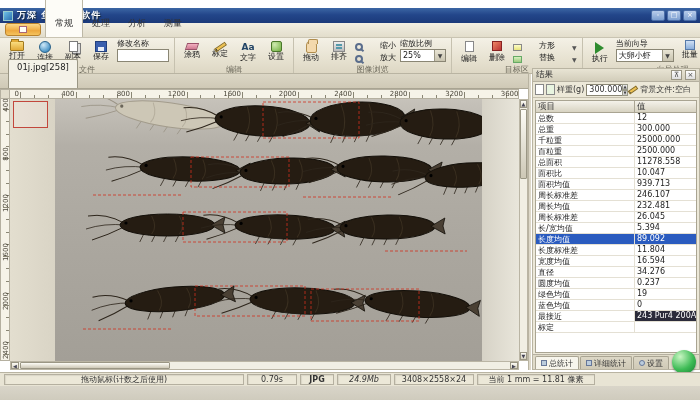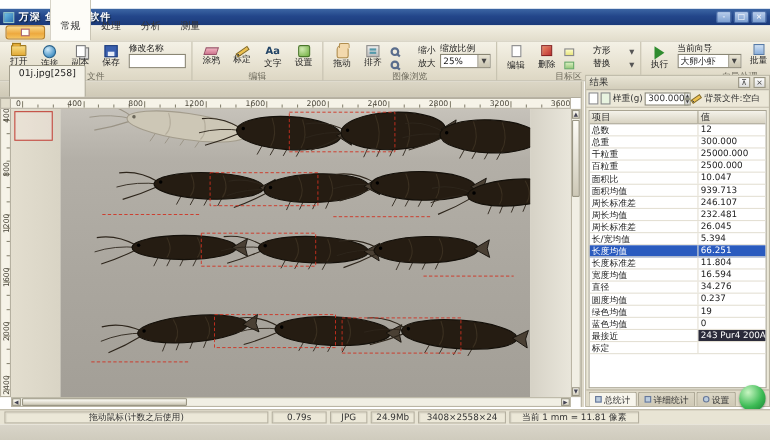--- a/index.html
+++ b/index.html
@@ -619,20 +619,24 @@
           </div>
           <div class="trow">
             <span class="c1">千粒重</span>
             <span class="c2">25000.000</span>
           </div>
           <div class="trow">
             <span class="c1">百粒重</span>
             <span class="c2">2500.000</span>
           </div>
           <div class="trow">
+            <span class="c1">总面积</span>
+            <span class="c2">11278.558</span>
+          </div>
+          <div class="trow">
             <span class="c1">面积比</span>
             <span class="c2">10.047</span>
           </div>
           <div class="trow">
             <span class="c1">面积均值</span>
             <span class="c2">939.713</span>
           </div>
           <div class="trow">
             <span class="c1">周长标准差</span>
             <span class="c2">246.107</span>
@@ -644,21 +648,21 @@
           <div class="trow">
             <span class="c1">周长标准差</span>
             <span class="c2">26.045</span>
           </div>
           <div class="trow">
             <span class="c1">长/宽均值</span>
             <span class="c2">5.394</span>
           </div>
           <div class="trow sel">
             <span class="c1">长度均值</span>
-            <span class="c2">66.251</span>
+            <span class="c2">89.092</span>
           </div>
           <div class="trow">
             <span class="c1">长度标准差</span>
             <span class="c2">11.804</span>
           </div>
           <div class="trow">
             <span class="c1">宽度均值</span>
             <span class="c2">16.594</span>
           </div>
           <div class="trow">
@@ -701,19 +705,19 @@
           <span>设置</span>
         </div>
     </div>
   </div>
 
   <div class="abs" id="greenorb"></div>
 
   <div class="abs" id="statusbar">
       <div class="seg" style="width: 240px;">拖动鼠标(计数之后使用)</div>
       <div class="seg" style="width: 50px;">0.79s</div>
-      <div class="seg" style="width: 34px;">JPG</div>
-      <div class="seg" style="width: 40px;">24.9Mb</div>
+      <div class="seg" style="width: 34px; font-weight: bold;">JPG</div>
+      <div class="seg" style="width: 54px; font-style: italic;">24.9Mb</div>
       <div class="seg" style="width: 80px;">3408×2558×24</div>
       <div class="seg" style="width: 118px;">当前 1 mm = 11.81 像素</div>
     </div>
   <div class="abs" id="bottomstrip"></div>
 </div>
 
 </body></html>

